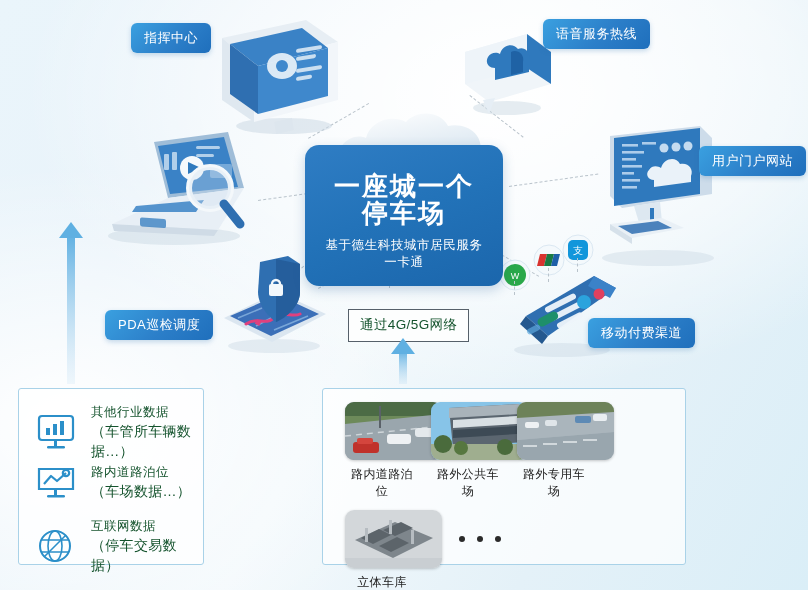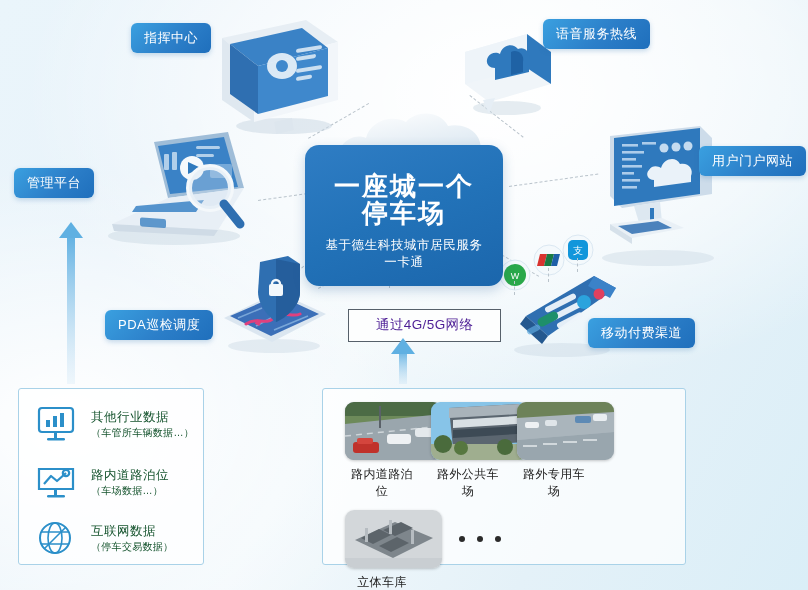--- a/index.html
+++ b/index.html
@@ -42,39 +42,39 @@
   }
   .banner .t1 { font-size: 26px; font-weight: bold; letter-spacing: 2px; line-height: 1.05; }
   .banner .t2 { font-size: 12.5px; margin-top: 9px; letter-spacing: 0.6px; }
 
   
   .netbox {
     position: absolute;
     border: 1px solid #56606a;
     background: #fdfefe;
     font-size: 13.5px;
-    color: #4c1d95;
-    padding: 6px 27px 7px;
+    color: #14532d;
+    padding: 6px 11px 7px;
     white-space: nowrap;
     letter-spacing: 0.4px;
   }
 
   
   .panel {
     position: absolute;
     border: 1.5px solid #a9d2e8;
     background: rgba(255,255,255,0.72);
     border-radius: 3px;
   }
 
   .data-row { display: flex; align-items: center; gap: 12px; }
   .data-ico { width: 46px; height: 42px; flex: none; display:flex; align-items:center; justify-content:center; }
   .data-txt { color: #14532d; }
   .data-txt .l1 { font-size: 12.5px; line-height: 1.45; letter-spacing: .5px; }
-  .data-txt .l2 { font-size: 10px; line-height: 1.45; letter-spacing: .3px; }
+  .data-txt .l2 { font-size: 14px; line-height: 1.45; letter-spacing: .3px; }
 
   
   .thumb-grid { position: absolute; display: flex; flex-wrap: wrap; gap: 10px 12px; }
   .thumb-cell { width: 74px; }
   .thumb-img {
     width: 97px; height: 58px; border-radius: 9px; overflow: hidden;
     box-shadow: 0 1px 3px rgba(0,0,0,0.22);
     position: relative;
   }
   .thumb-cap {
@@ -265,21 +265,20 @@
 
   
   <div class="banner" style="left:305px; top:145px; width:198px;">
     <div class="t1">一座城一个停车场</div>
     <div class="t2">基于德生科技城市居民服务一卡通</div>
   </div>
 
   
   <div class="pill" style="left:131px; top:23px;">指挥中心</div>
   <div class="pill" style="left:543px; top:19px;">语音服务热线</div>
-  <div class="pill" style="left:14px; top:168px;">管理平台</div>
   <div class="pill" style="left:699px; top:146px;">用户门户网站</div>
   <div class="pill" style="left:588px; top:318px;">移动付费渠道</div>
   <div class="pill" style="left:105px; top:310px;">PDA巡检调度</div>
 
   
   <div class="netbox" style="left:348px; top:309px;">通过4G/5G网络</div>
   <svg class="uparrow" style="left:390px; top:338px;" width="26" height="46" viewBox="0 0 26 46">
     <defs>
         <linearGradient id="ag1" x1="0" y1="1" x2="0" y2="0">
       <stop offset="0" stop-color="#bcdcf2" stop-opacity=".25"></stop>

